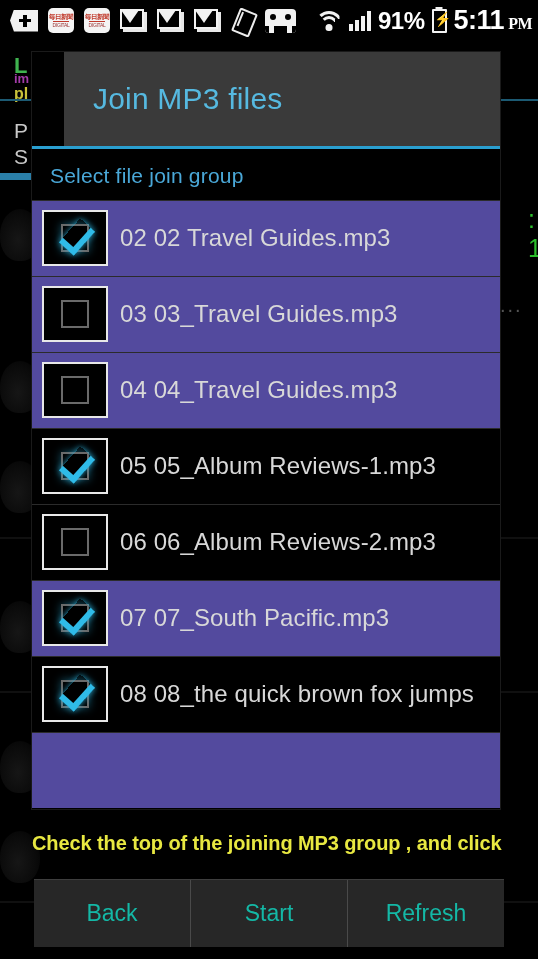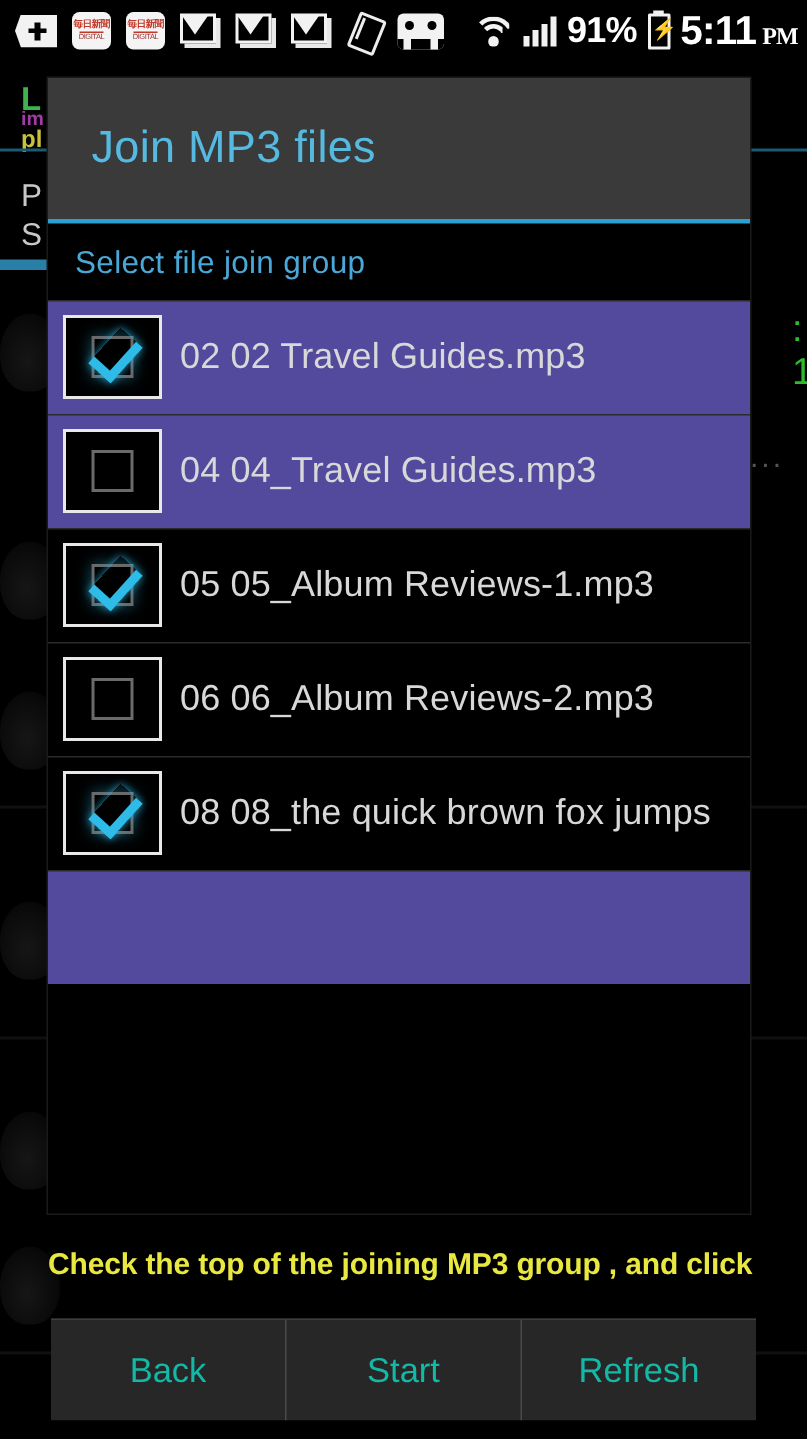--- a/index.html
+++ b/index.html
@@ -241,20 +241,21 @@
     box-shadow: 0 0 0 1px #1a1a1a;
   }
 
   #dialog-header {
     height: 94px;
     background: #3a3a3a;
     display: flex;
     align-items: center;
     padding-left: 29px;
     flex: none;
+    margin-left: 32px;
   }
   #dialog-title {
     color: #56b9e0;
     font-size: 30px;
     font-weight: normal;
     letter-spacing: 0.2px;
   }
   #dialog-divider {
     height: 3px;
     background: #2a9fd0;
@@ -486,37 +487,53 @@
             <div class="cbox checked"></div>
           </div>
           <div class="file-name">02 02 Travel Guides.mp3</div>
         </div>
         <div class="file-row selected">
           <div class="hl"></div>
           <div class="row-sep"></div>
           <div class="cbwrap">
             <div class="cbox"></div>
           </div>
+          <div class="file-name">03 03_Travel Guides.mp3</div>
+        </div>
+        <div class="file-row selected">
+          <div class="hl"></div>
+          <div class="row-sep"></div>
+          <div class="cbwrap">
+            <div class="cbox"></div>
+          </div>
           <div class="file-name">04 04_Travel Guides.mp3</div>
         </div>
         <div class="file-row">
           <div class="hl"></div>
           <div class="row-sep"></div>
           <div class="cbwrap">
             <div class="cbox checked"></div>
           </div>
           <div class="file-name">05 05_Album Reviews-1.mp3</div>
         </div>
         <div class="file-row">
           <div class="hl"></div>
           <div class="row-sep"></div>
           <div class="cbwrap">
             <div class="cbox"></div>
           </div>
           <div class="file-name">06 06_Album Reviews-2.mp3</div>
+        </div>
+        <div class="file-row selected">
+          <div class="hl"></div>
+          <div class="row-sep"></div>
+          <div class="cbwrap">
+            <div class="cbox checked"></div>
+          </div>
+          <div class="file-name">07 07_South Pacific.mp3</div>
         </div>
         <div class="file-row">
           <div class="hl"></div>
           <div class="row-sep"></div>
           <div class="cbwrap">
             <div class="cbox checked"></div>
           </div>
           <div class="file-name">08 08_the quick brown fox jumps</div>
         </div>
         <div class="file-row selected">

